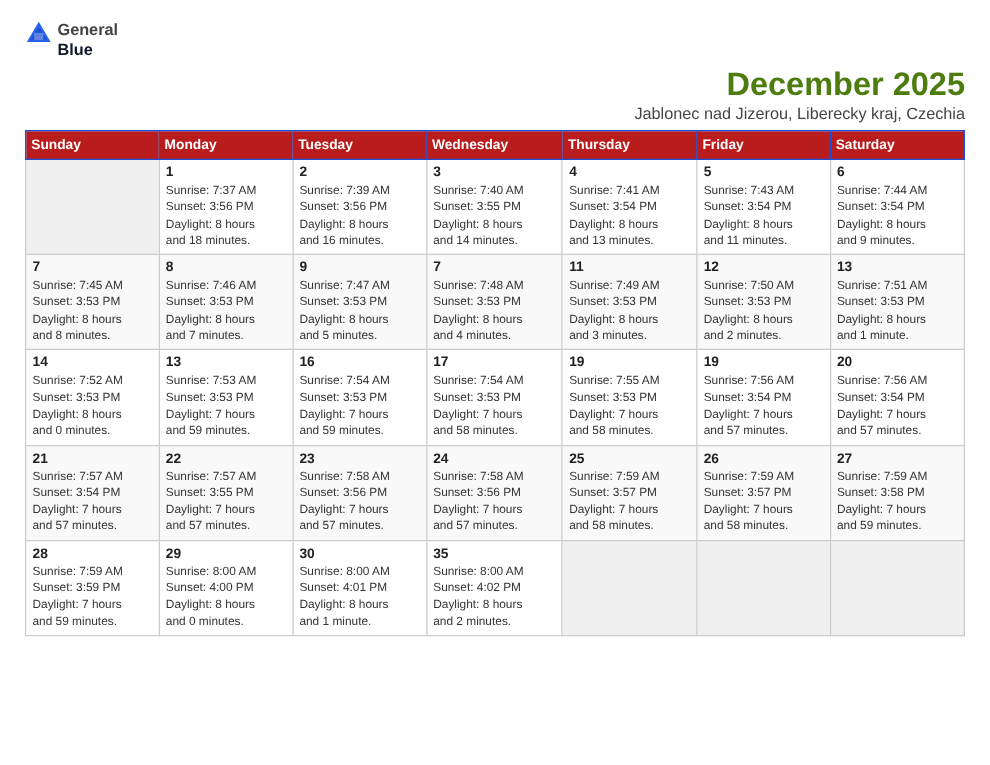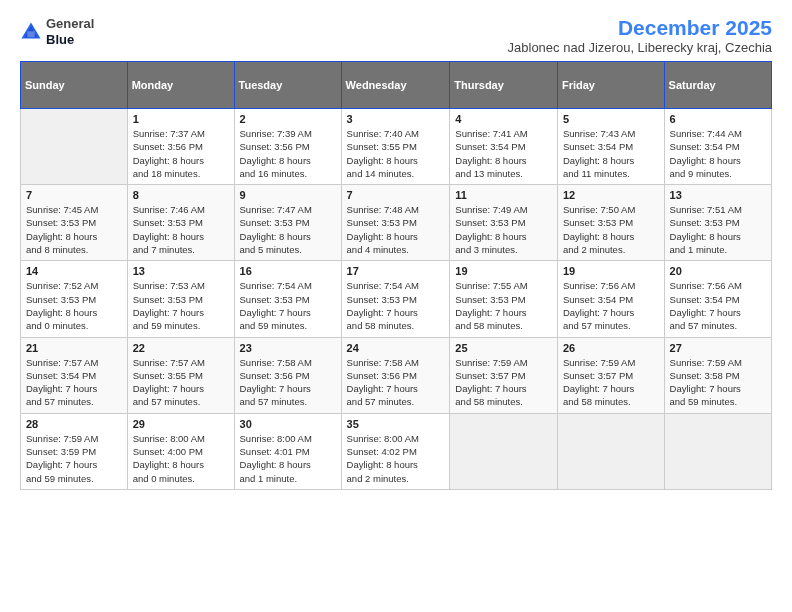--- a/index.html
+++ b/index.html
@@ -16,57 +16,57 @@
       padding: 16px 20px 10px 20px;
     }
     .header {
       display: flex;
       align-items: flex-start;
       justify-content: space-between;
       margin-bottom: 6px;
     }
     .logo {
       display: flex;
-      align-items: center;
       gap: 4px;
     }
     .logo-text {
       font-size: 13px;
       font-weight: bold;
       color: #555;
       line-height: 1.2;
     }
     .logo-text .general { color: #444; }
     .logo-text .blue { color: #0f172a; }
     .logo-icon {
       width: 22px;
       height: 22px;
     }
     .title-block {
       text-align: right;
     }
     .main-title {
-      font-size: 21px;
-      font-weight: bold;
-      color: #3b82f6;
+      font-size: 26px;
+      font-weight: bold;
+      color: #4d7c0f;
+      margin-top: 36px;
     }
     .subtitle {
       font-size: 13px;
       color: #444;
       margin-top: 0;
     }
     .calendar {
       width: 100%;
       border-collapse: collapse;
       font-size: 10px;
     }
     .calendar thead tr th {
-      background: #737373;
+      background: #b91c1c;
       color: #fff;
-      padding: 17px 4px;
+      padding: 5px 4px;
       text-align: left;
       font-size: 11px;
       font-weight: bold;
       border: 1px solid #1d4ed8;
     }
     .calendar tbody tr td {
       border: 1px solid #ccc;
       vertical-align: top;
       padding: 4px 5px;
       width: 113px;

